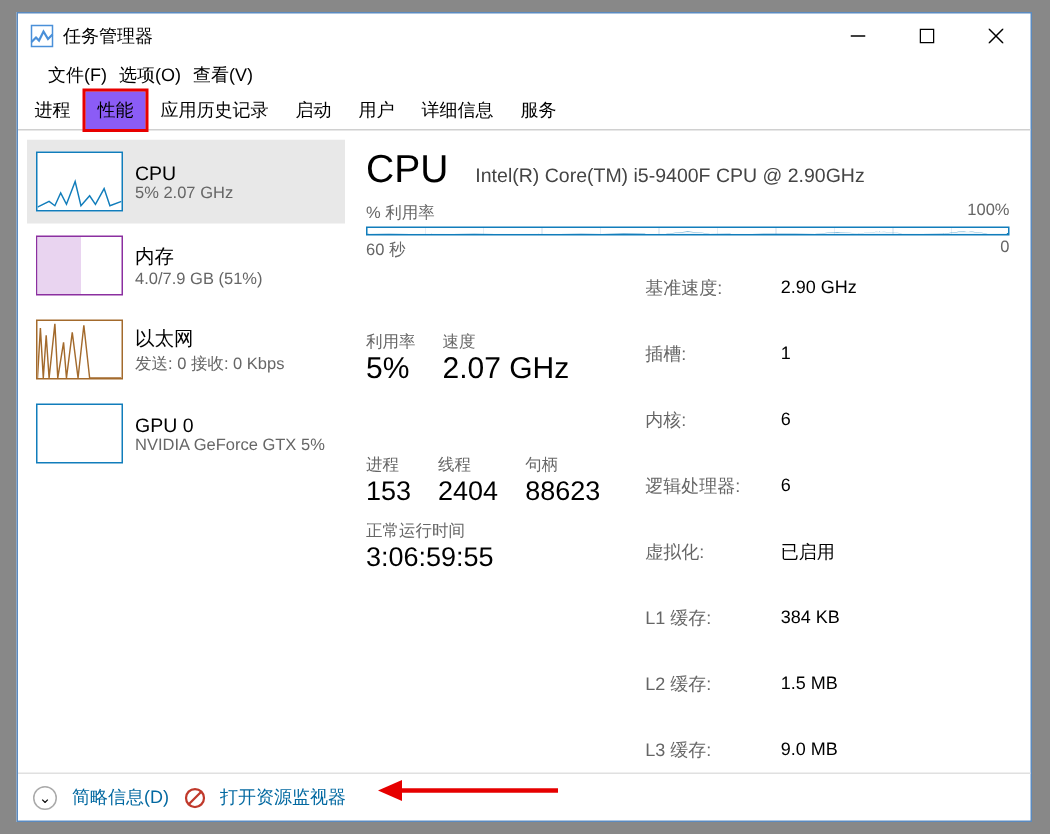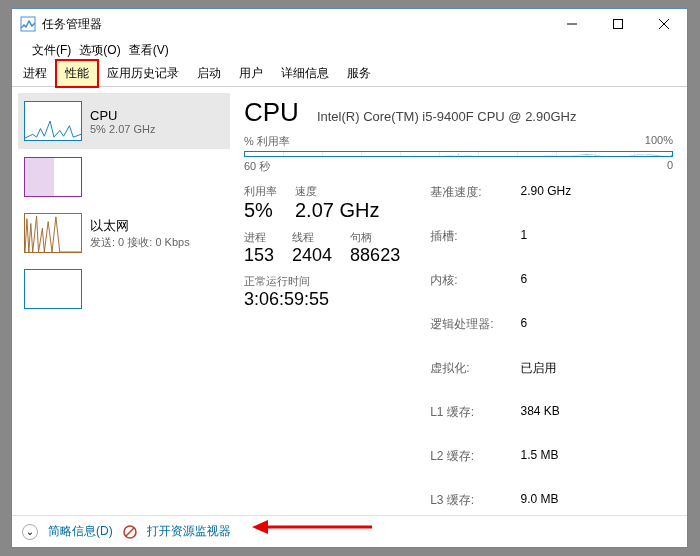--- a/index.html
+++ b/index.html
@@ -5,21 +5,21 @@
 * { margin: 0; padding: 0; box-sizing: border-box; font-family: "Microsoft YaHei", "Segoe UI", sans-serif; }
 body { width: 700px; height: 556px; background: #888; overflow: hidden; }
 .window { position: absolute; left: 11px; top: 8px; width: 677px; height: 540px; background: #fff; border: 1px solid #5a8ac0; display: flex; flex-direction: column; }
 .titlebar { height: 30px; display: flex; align-items: center; padding-left: 8px; font-size: 12px; color: #000; }
 .titlebar-icon { width: 16px; height: 16px; margin-right: 6px; }
 .titlebar-spacer { flex: 1; }
 .win-btn { width: 46px; height: 30px; display: flex; align-items: center; justify-content: center; color: #000; }
 .menubar { height: 22px; display: flex; align-items: center; padding-left: 20px; font-size: 12px; gap: 8px; }
 .tabs { height: 26px; display: flex; border-bottom: 1px solid #d0d0d0; font-size: 12px; padding-left: 2px; align-items: flex-end; }
 .tab { padding: 4px 8px; border: 1px solid transparent; border-bottom: none; position: relative; }
-.tab.active { border: 1px solid #d0d0d0; border-bottom: 1px solid #fff; background: #fef9c3; margin-bottom: -1px; }
+.tab.active { border: 1px solid #d0d0d0; border-bottom: 1px solid #fff; background: #8b5cf6; margin-bottom: -1px; }
 .tab.highlight { outline: 2px solid #e80000; outline-offset: -1px; }
 .body { flex: 1; display: flex; padding: 6px; gap: 6px; overflow: hidden; }
 .sidebar { width: 212px; display: flex; flex-direction: column; gap: 0; overflow-y: auto; }
 .side-item { display: flex; align-items: center; padding: 8px 6px; gap: 8px; cursor: pointer; }
 .side-item.selected { background: #e8e8e8; }
 .thumb { width: 58px; height: 40px; border: 1px solid #117dbb; position: relative; background: #fff; }
 .thumb.mem { border-color: #8b2fa0; }
 .thumb.mem::after { content:""; position:absolute; left:0; top:0; bottom:0; width:51%; background:#e9d4f0; }
 .thumb.disk { border-color: #4ca64c; }
 .thumb.eth { border-color: #a36a2c; }
@@ -30,21 +30,21 @@
 .main-head { display: flex; align-items: baseline; gap: 18px; margin-bottom: 6px; }
 .main-title { font-size: 26px; font-weight: 400; }
 .main-sub { font-size: 13px; color: #444; }
 .chart-labels { display: flex; justify-content: space-between; font-size: 11px; color: #666; margin-bottom: 2px; }
 .chart { height: 148px; border: 1px solid #117dbb; position: relative; background: repeating-linear-gradient(to right, transparent 0 38px, #e4eef6 38px 39px), repeating-linear-gradient(to bottom, transparent 0 14px, #e4eef6 14px 15px); }
 .chart svg { position: absolute; inset: 0; width: 100%; height: 100%; }
 .chart-x { display: flex; justify-content: space-between; font-size: 11px; color: #666; margin-top: 2px; margin-bottom: 10px; }
 .stats { display: flex; gap: 30px; }
 .stats-left { display: flex; flex-direction: column; gap: 8px; }
 .statrow { display: flex; gap: 18px; }
-.stat .lbl { font-size: 11px; color: #666; }
+.stat .lbl { font-size: 11px; color: #666; margin-top: 36px; }
 .stat .val { font-size: 20px; color: #000; }
 .stat.small .val { font-size: 18px; text-align: right; }
 .uptime .lbl { font-size: 11px; color: #666; }
 .uptime .val { font-size: 18px; }
 .stats-right { font-size: 12px; display: grid; grid-template-columns: auto auto; column-gap: 22px; row-gap: 4px; align-content: start; gap: 27px; }
 .stats-right .k { color: #666; }
 .footer { height: 32px; border-top: 1px solid #e0e0e0; display: flex; align-items: center; padding: 0 10px; font-size: 12px; gap: 10px; }
 .footer a { color: #0369a1; text-decoration: none; cursor: pointer; }
 .chev { width: 16px; height: 16px; border: 1px solid #aaa; border-radius: 50%; display: inline-flex; align-items: center; justify-content: center; font-size: 10px; }
 .forbid { width: 14px; height: 14px; display: inline-block; }
@@ -102,32 +102,40 @@
         <div class="thumb"><svg width="100%" height="100%" viewBox="0 0 58 40" preserveAspectRatio="none">
               <polyline points="0,38 8,34 12,37 16,28 20,36 26,20 30,37 36,30 40,36 46,25 50,37 58,34" fill="none" stroke="#117dbb" stroke-width="1"></polyline>
             </svg></div>
         <div class="side-text">
             <div class="t1">CPU</div>
             <div class="t2">5% 2.07 GHz</div>
           </div>
       </div>
       <div class="side-item">
         <div class="thumb mem"></div>
+        <div class="side-text">
+            <div class="t1">内存</div>
+            <div class="t2">4.0/7.9 GB (51%)</div>
+          </div>
       </div>
       <div class="side-item">
         <div class="thumb eth"><svg width="100%" height="100%" viewBox="0 0 58 40" preserveAspectRatio="none">
               <polyline points="0,40 2,5 4,40 6,10 8,40 12,2 14,40 18,15 20,40 24,8 28,40 32,3 36,40 40,40 58,40" fill="none" stroke="#a36a2c" stroke-width="1"></polyline>
             </svg></div>
         <div class="side-text">
             <div class="t1">以太网</div>
             <div class="t2">发送: 0 接收: 0 Kbps</div>
           </div>
       </div>
       <div class="side-item">
         <div class="thumb gpu"></div>
+        <div class="side-text">
+            <div class="t1">GPU 0</div>
+            <div class="t2">NVIDIA GeForce GTX   5%</div>
+          </div>
       </div>
     </div>
 
     <div class="main">
       <div class="main-head">
         <div class="main-title">CPU</div>
         <div class="main-sub">Intel(R) Core(TM) i5-9400F CPU @ 2.90GHz</div>
       </div>
       <div class="chart-labels">
         <span>% 利用率</span>

